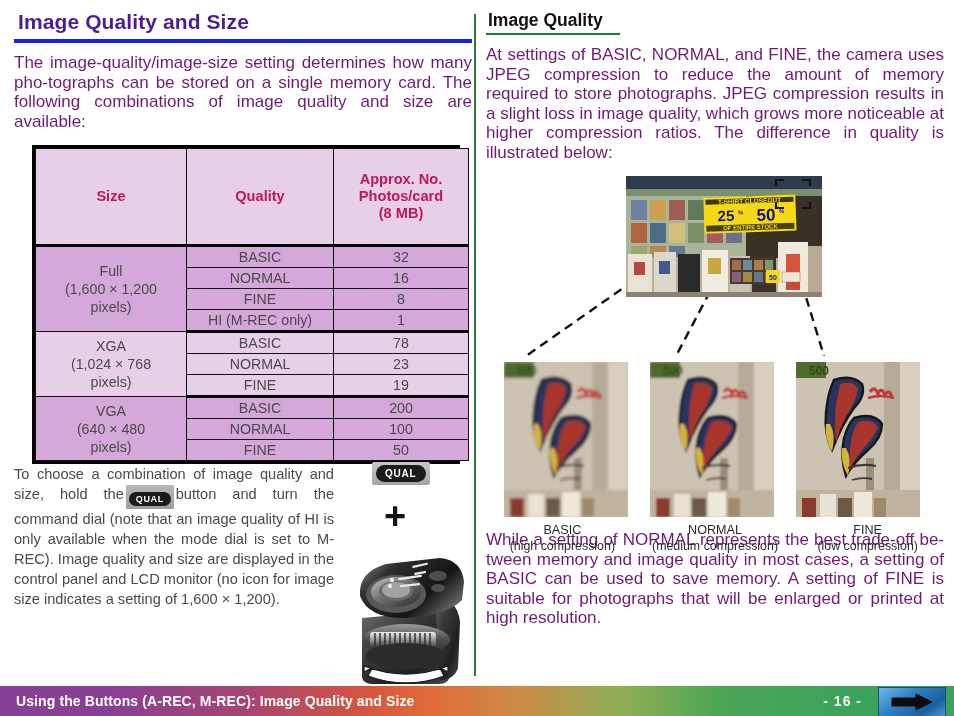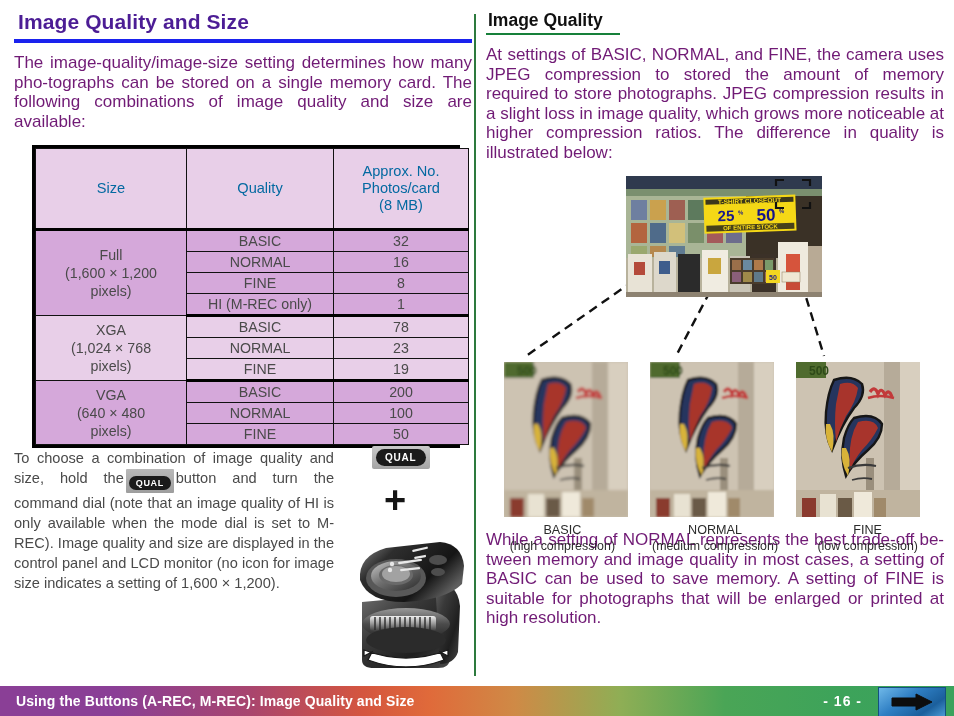--- a/index.html
+++ b/index.html
@@ -35,22 +35,22 @@
   
   .tbl-wrap{margin:14px 0 0 18px;border:3px solid #000;width:422px;}
   table.qual{border-collapse:collapse;width:100%;table-layout:fixed;}
   table.qual td,table.qual th{
     border:1px solid #111;
     text-align:center;vertical-align:middle;
     font-size:14.2px;color:#4a4a4a;
     padding:2px 2px;
   }
   table.qual thead th{
-    background:#e8cfe8;color:#0369a1;font-weight:normal;font-size:14.6px;
-    line-height:17px;padding:14px 2px;border-bottom:3px solid #000;
+    background:#e8cfe8;color:#be185d;font-weight:bold;font-size:14.6px;
+    line-height:17px;padding:22px 2px;border-bottom:3px solid #000;
   }
   .col-size{width:146px;}
   .col-qual{width:142px;}
   .col-num{width:130px;}
   td.sz{
     font-size:14.2px;line-height:18px;color:#4a4a4a;
     border-right:2px solid #111;
   }
   tr.band-a td{background:#d5a8da;}
   tr.band-b td{background:#e8cfe8;}
@@ -305,21 +305,21 @@
         </svg>
       </div>
     </div>
   </div>
 
   <div class="col-right">
 
     <h2 class="h2">Image Quality</h2>
     <div class="h2-rule"></div>
 
-    <p class="body">At settings of BASIC, NORMAL, and FINE, the camera uses JPEG compression to stored the amount of memory required to store photographs.  JPEG compression results in a slight loss in image quality, which grows more noticeable at higher compression ratios. The difference in quality is illustrated below:</p>
+    <p class="body">At settings of BASIC, NORMAL, and FINE, the camera uses JPEG compression to reduce the amount of memory required to store photographs.  JPEG compression results in a slight loss in image quality, which grows more noticeable at higher compression ratios. The difference in quality is illustrated below:</p>
 
     <div class="photo-zone">
 
       <svg class="dashes" viewBox="0 0 458 300">
         <g stroke="#111" stroke-width="2.4" stroke-dasharray="9 6" fill="none">
           <line x1="246" y1="42" x2="40" y2="186"></line>
           <line x1="266" y1="42" x2="190" y2="186"></line>
           <line x1="294" y1="42" x2="338" y2="186"></line>
         </g>
       </svg>

